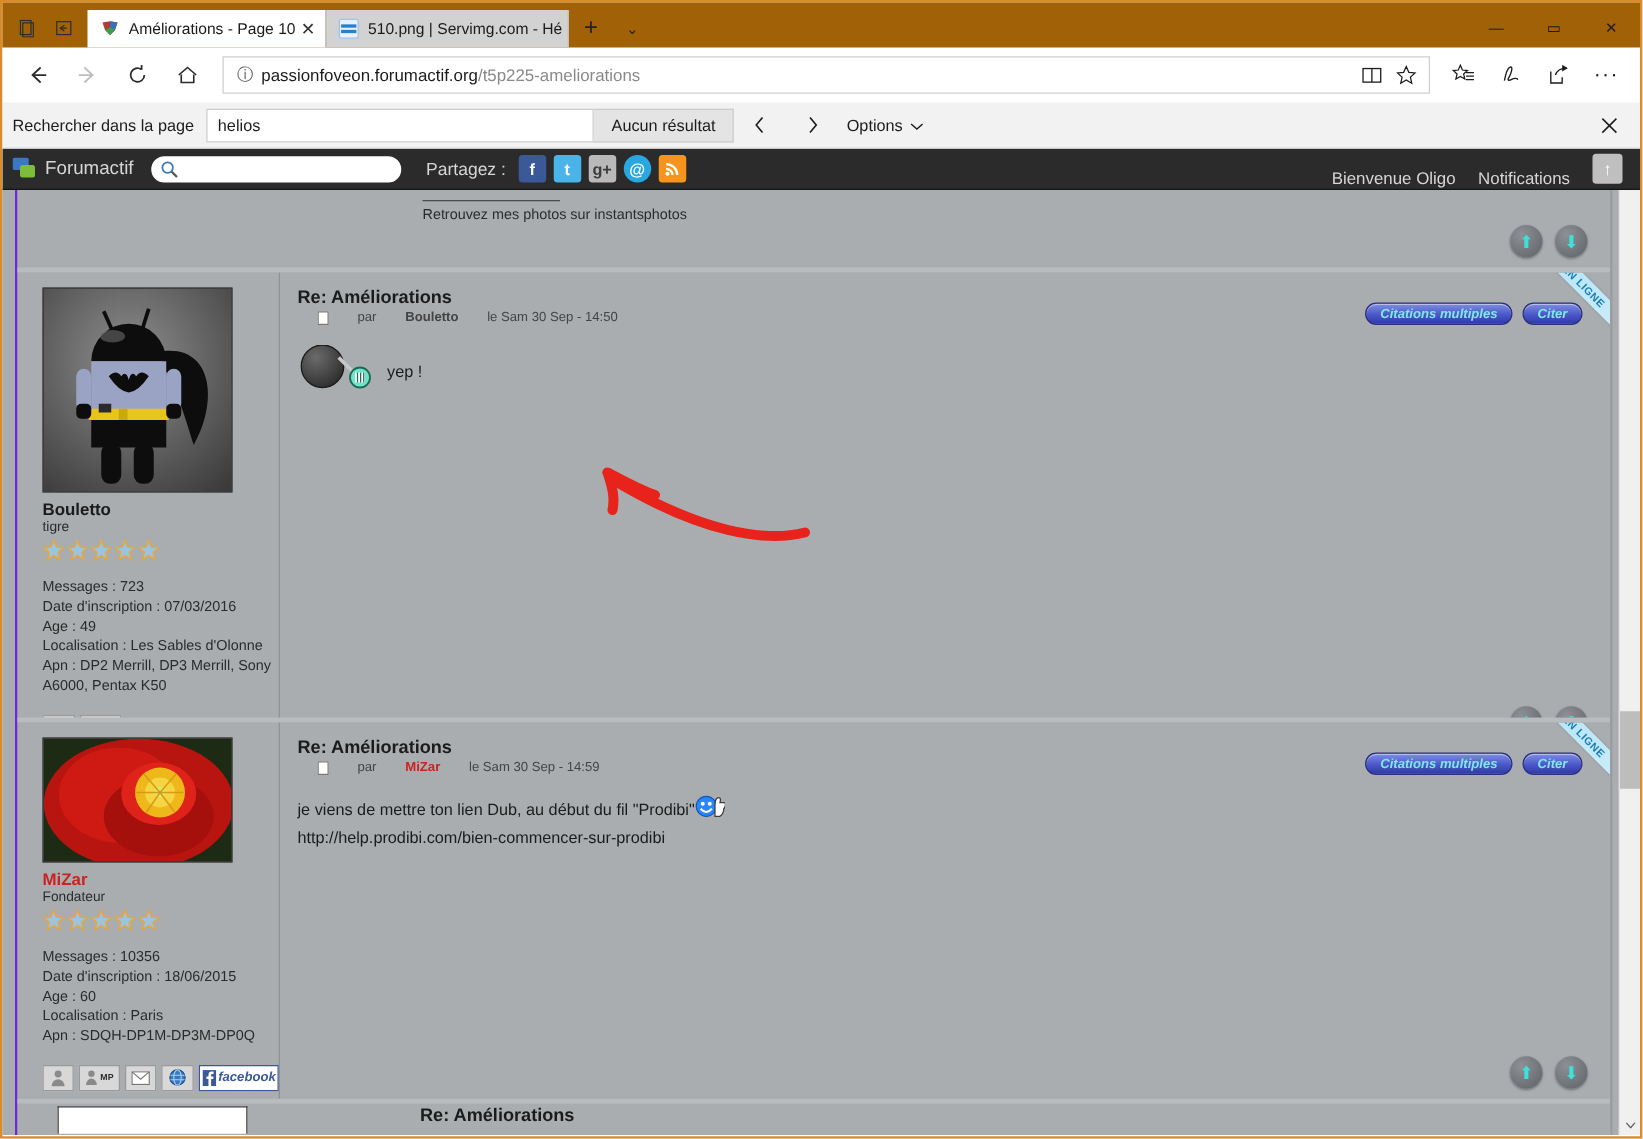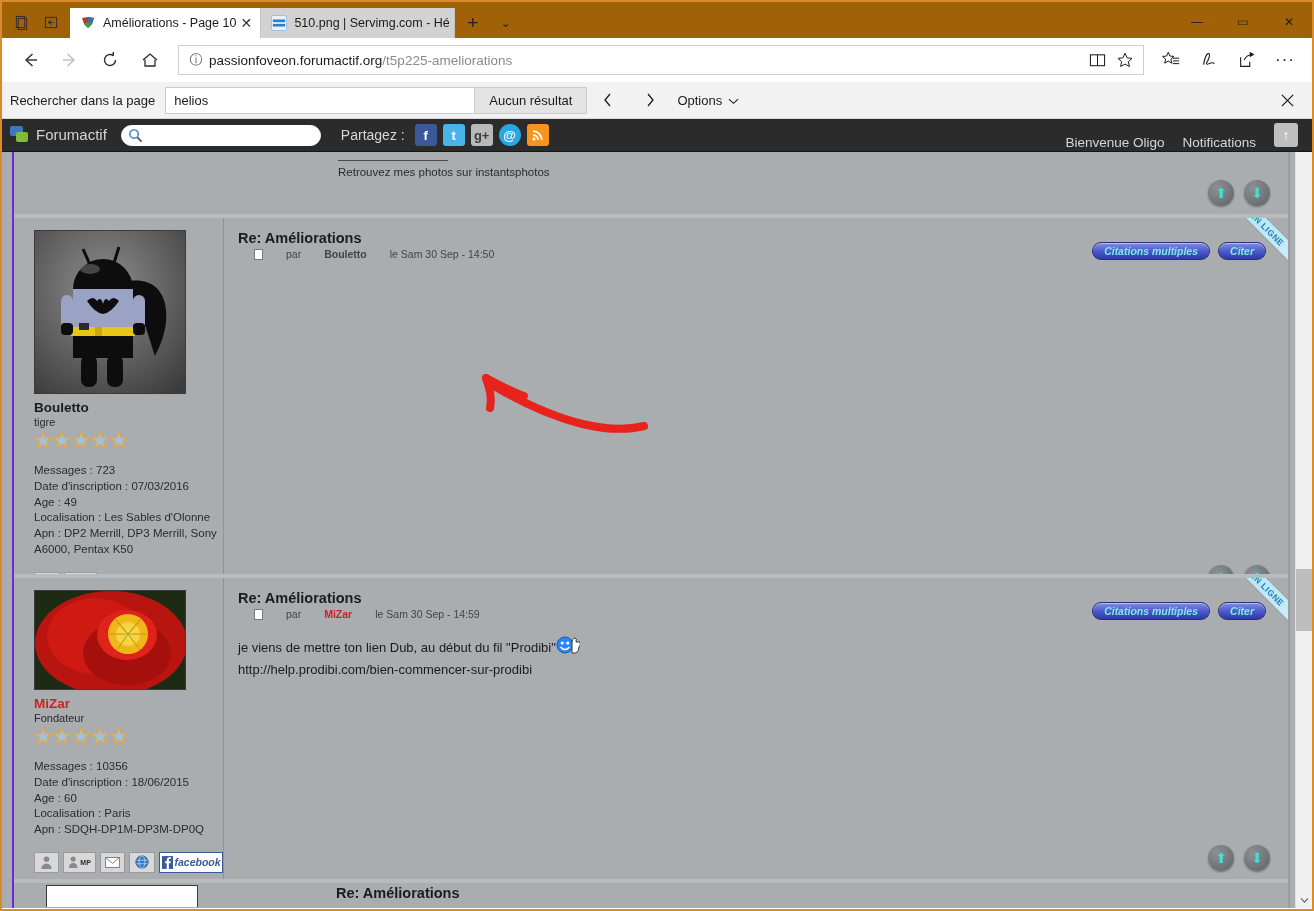--- a/index.html
+++ b/index.html
@@ -536,20 +536,40 @@
               </div>
             </div>
 
             <div class="postmain">
               <div class="ptitle">Re: Améliorations</div>
               <div class="pmeta">
                 <span class="page-icon"></span>
                 <span>par</span>
                 <span class="auth">Bouletto</span>
                 <span>le Sam 30 Sep - 14:50</span>
+              </div>
+              <div class="pbody">
+                <span class="ballchain">
+                  <svg width="68" height="38" viewBox="0 0 68 38">
+                    <defs>
+                        <radialGradient id="ball" cx="35%" cy="30%" r="75%">
+                          <stop offset="0%" stop-color="#6b6b6b"></stop>
+                          <stop offset="100%" stop-color="#2e2e2e"></stop>
+                        </radialGradient>
+                      </defs>
+                    <circle cx="20" cy="17" r="17" fill="url(#ball)" stroke="#1b1b1b"></circle>
+                    <path d="M33 10 L40 17 L46 23" stroke="#c8c8c8" stroke-width="3" fill="none"></path>
+                    <circle cx="50" cy="26" r="8" fill="#6ee5c8" stroke="#1b6b55" stroke-width="1.5"></circle>
+                    <rect x="46" y="22" width="8" height="8" fill="#ffffff"></rect>
+                    <line x1="48" y1="22" x2="48" y2="30" stroke="#1b6b55"></line>
+                    <line x1="50.5" y1="22" x2="50.5" y2="30" stroke="#1b6b55"></line>
+                    <line x1="53" y1="22" x2="53" y2="30" stroke="#1b6b55"></line>
+                  </svg>
+                </span>
+                <span>yep !</span>
               </div>
               <div class="pbtns">
                 <span class="pillbtn">Citations multiples</span>
                 <span class="pillbtn">Citer</span>
               </div>
               <div class="scrollbtns">
                 <span class="sbtn">⬆</span>
                 <span class="sbtn">⬇</span>
               </div>
             </div>

